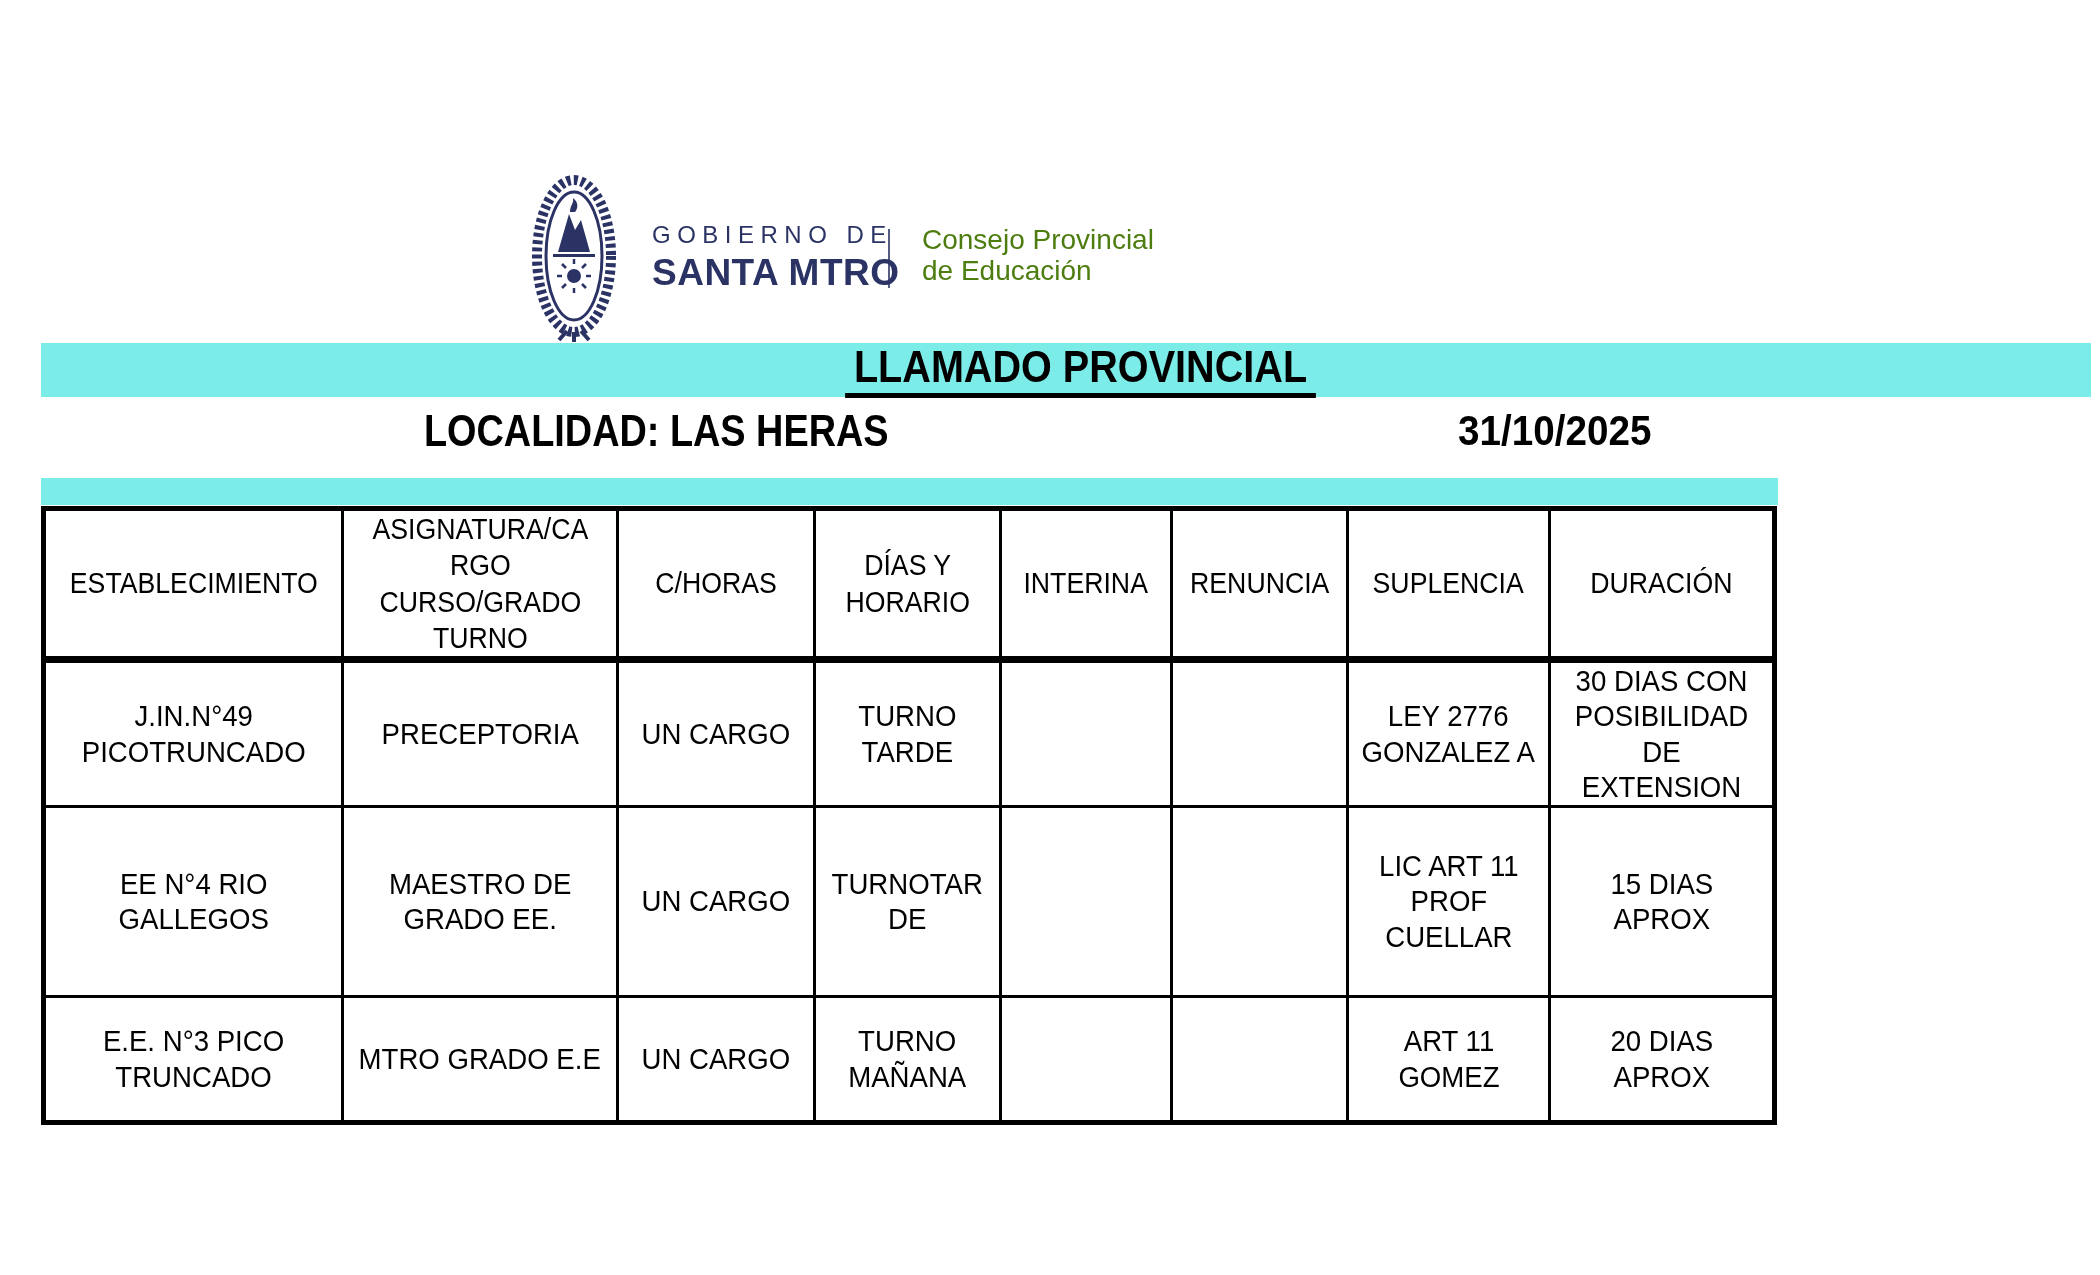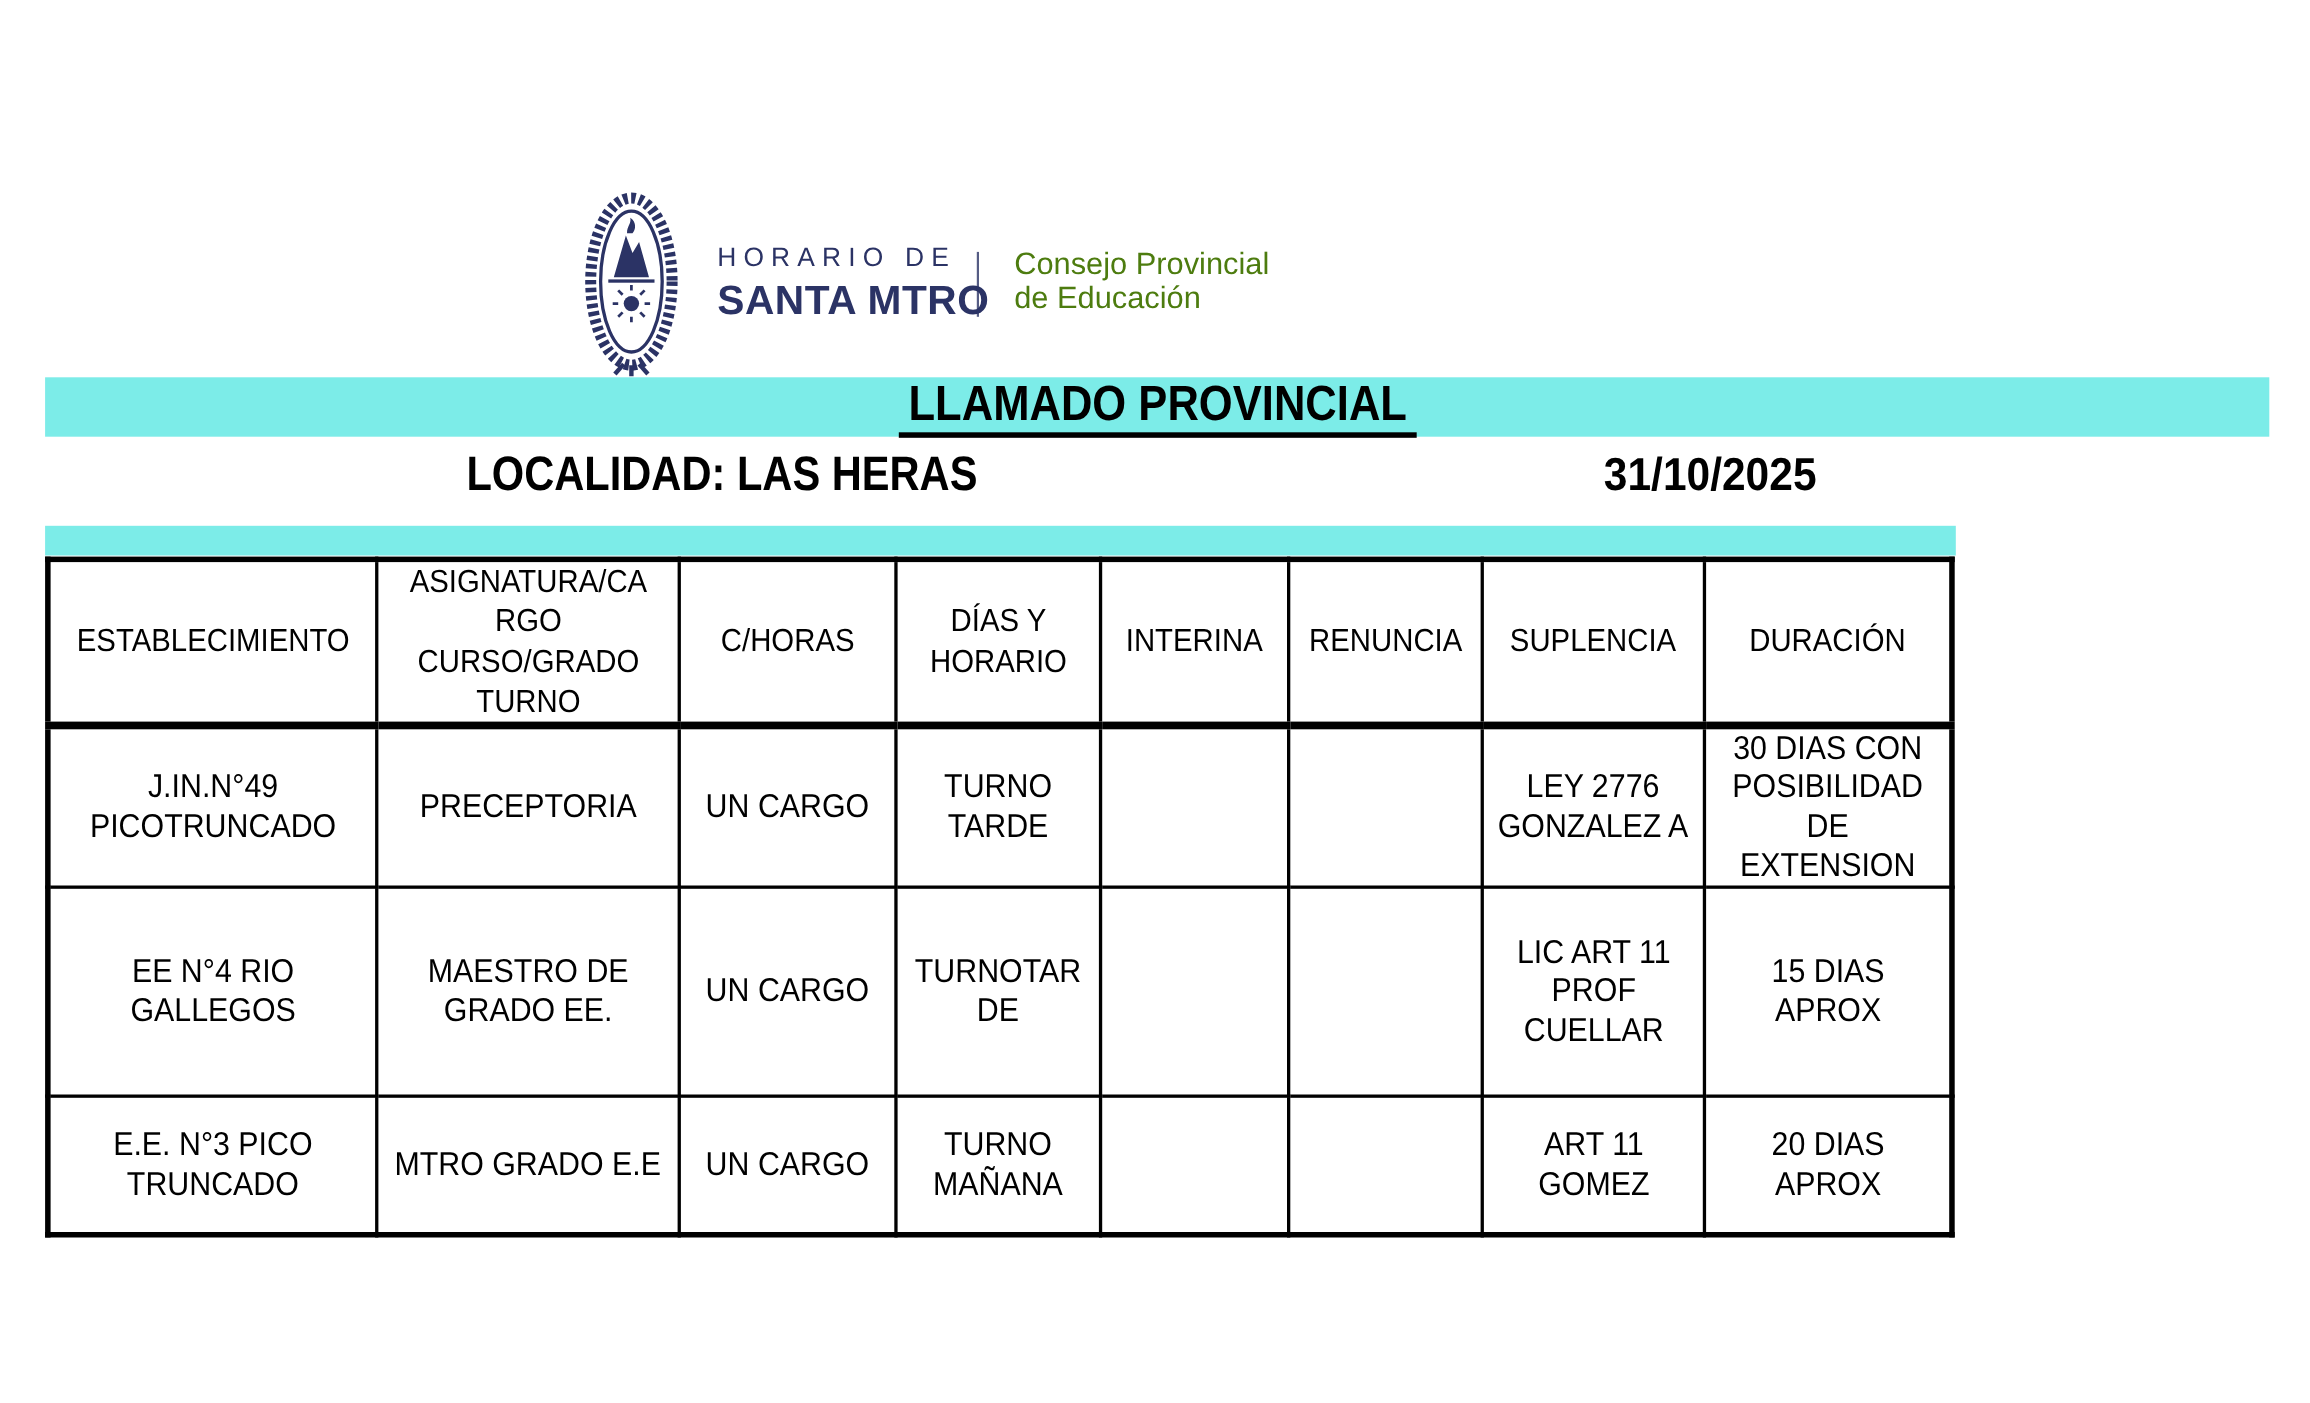--- a/index.html
+++ b/index.html
@@ -9,21 +9,21 @@
   
   .crest{position:absolute;left:529px;top:168px;}
   .gov-block{position:absolute;left:652px;top:221px;color:#2B3365;}
   .gov-line1{font-size:24px;font-weight:500;letter-spacing:6.5px;}
   .gov-line2{font-size:37px;font-weight:800;letter-spacing:0.5px;margin-top:3px;}
   .logo-divider{position:absolute;left:888px;top:229px;width:2px;height:59px;background:#2B3365;opacity:.8;}
   .council-block{position:absolute;left:922px;top:224px;color:#4d7c0f;font-size:28px;font-weight:500;line-height:31px;}
 
   
   .banner{position:absolute;left:41px;top:343px;width:2022px;height:54px;background:#7CECE8;
-          display:flex;align-items:center;justify-content:center;}
+          display:flex;align-items:center;justify-content:center;padding-left:28px;}
   .banner-title{display:inline-block;transform:scaleX(0.88);font-size:45px;font-weight:bold;line-height:1;
                 border-bottom:5px solid #000;padding:2px 10px 4px;white-space:nowrap;}
   .locality{position:absolute;left:424px;top:406px;font-size:44px;font-weight:bold;white-space:nowrap;
             transform:scaleX(0.86);transform-origin:left center;}
   .date{position:absolute;left:1458px;top:407px;font-size:42px;font-weight:bold;white-space:nowrap;
         transform:scaleX(0.92);transform-origin:left center;}
   .accent-bar{position:absolute;left:41px;top:478px;width:1737px;height:27px;background:#7CECE8;}
 
   
   .data-table{position:absolute;left:41px;top:506px;width:1736px;border-collapse:collapse;
@@ -61,21 +61,21 @@
       <line x1="53" y1="116" x2="57" y2="120"></line>
     </g>
     <g stroke="#2B3365" stroke-width="4" fill="none">
       <path d="M38 163 l-8 9"></path>
       <path d="M45 164 l0 10"></path>
       <path d="M52 163 l8 9"></path>
     </g>
   </svg>
 
   <div class="gov-block">
-    <div class="gov-line1">HORARIO DE</div>
+    <div class="gov-line1">GOBIERNO DE</div>
     <div class="gov-line2">SANTA MTRO</div>
   </div>
 
   <div class="logo-divider"></div>
 
   <div class="council-block">
     <div>Consejo Provincial</div>
     <div>de Educación</div>
   </div>
 

